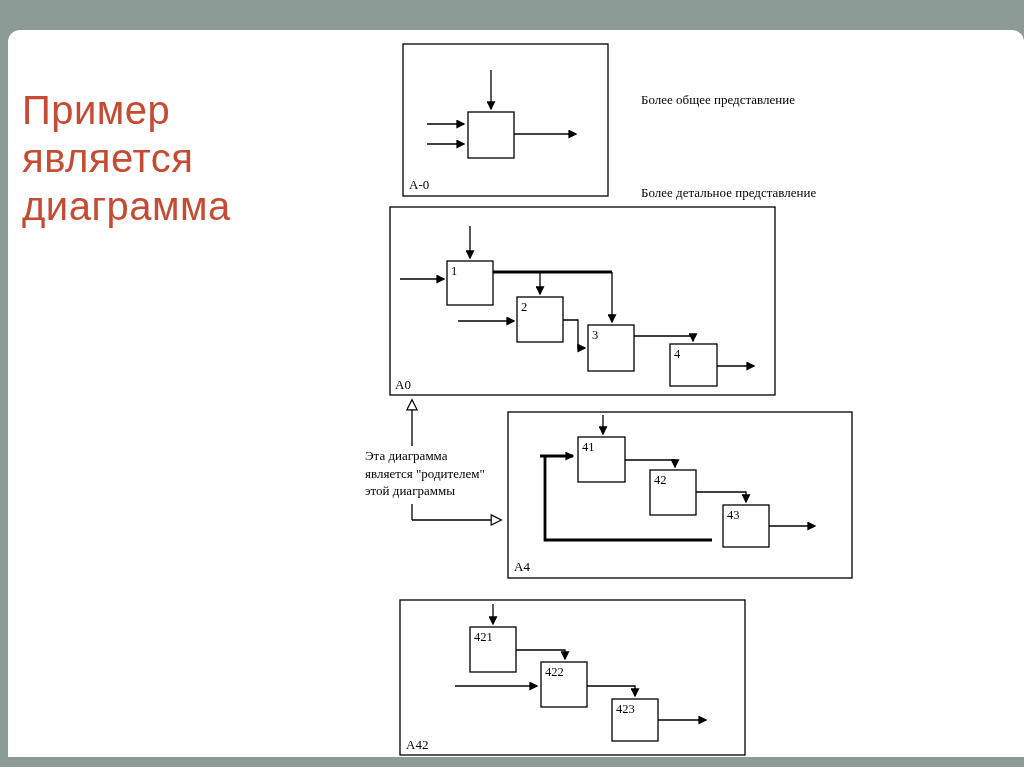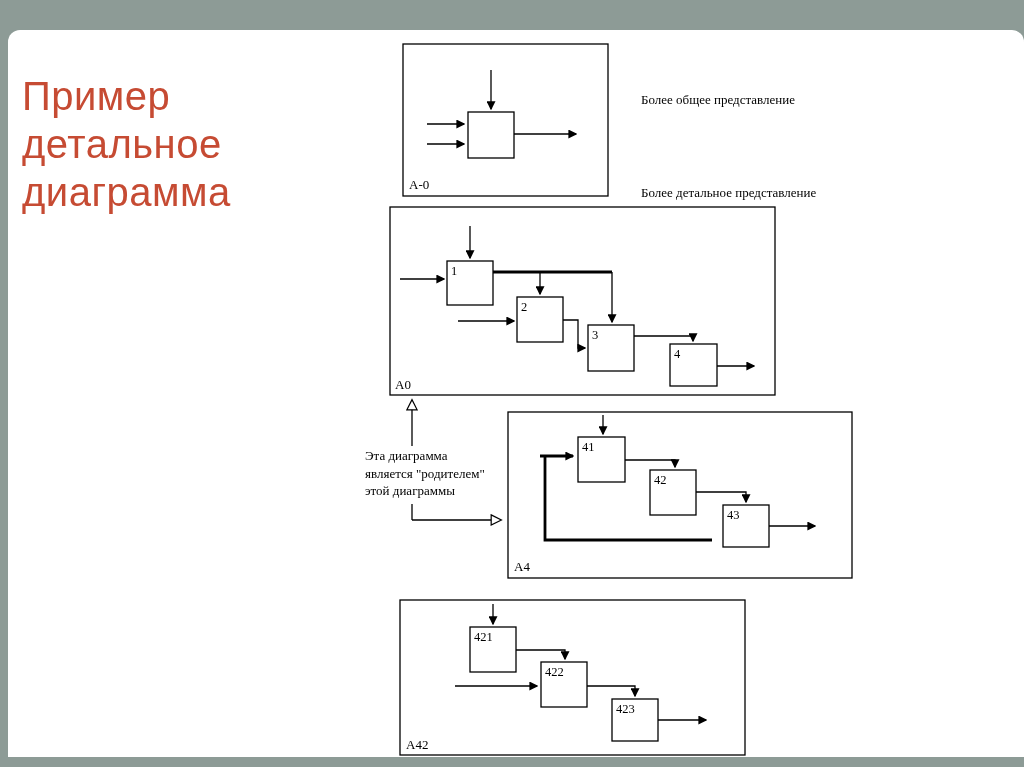--- a/index.html
+++ b/index.html
@@ -11,21 +11,21 @@
     overflow: hidden;
   }
   .content {
     position: absolute;
     left: 8px; top: 30px; right: 0; bottom: 10px;
     background: #ffffff;
     border-radius: 12px 12px 0 0;
   }
   .title {
     position: absolute;
-    left: 14px; top: 42px;
+    left: 14px; top: 56px;
     font-size: 40px;
     line-height: 48px;
     color: var(--title, #C64B33);
     letter-spacing: 0.5px;
   }
   svg.diagram-layer {
     position: absolute;
     left: 0; top: 0;
   }
   svg line, svg polyline {
@@ -41,21 +41,21 @@
   }
   svg text.num { font-size: 12.5px; }
 </style>
 </head>
 <body>
 
 <div class="slide-frame">
   <div class="content">
     <div class="title">
       <div>Пример</div>
-      <div>детальное</div>
+      <div>является</div>
       <div>диаграмма</div>
     </div>
   </div>
 
   <svg class="diagram-layer" width="1024" height="767" viewBox="0 0 1024 767">
     <defs>
       <marker id="ah" viewBox="0 0 10 10" refX="8.5" refY="5" markerWidth="9" markerHeight="9" markerUnits="userSpaceOnUse" orient="auto">
         <path d="M0,0 L10,5 L0,10 z" fill="#000"></path>
       </marker>
       <marker id="oah" viewBox="0 0 14 14" refX="11" refY="7" markerWidth="13" markerHeight="13" markerUnits="userSpaceOnUse" orient="auto">

